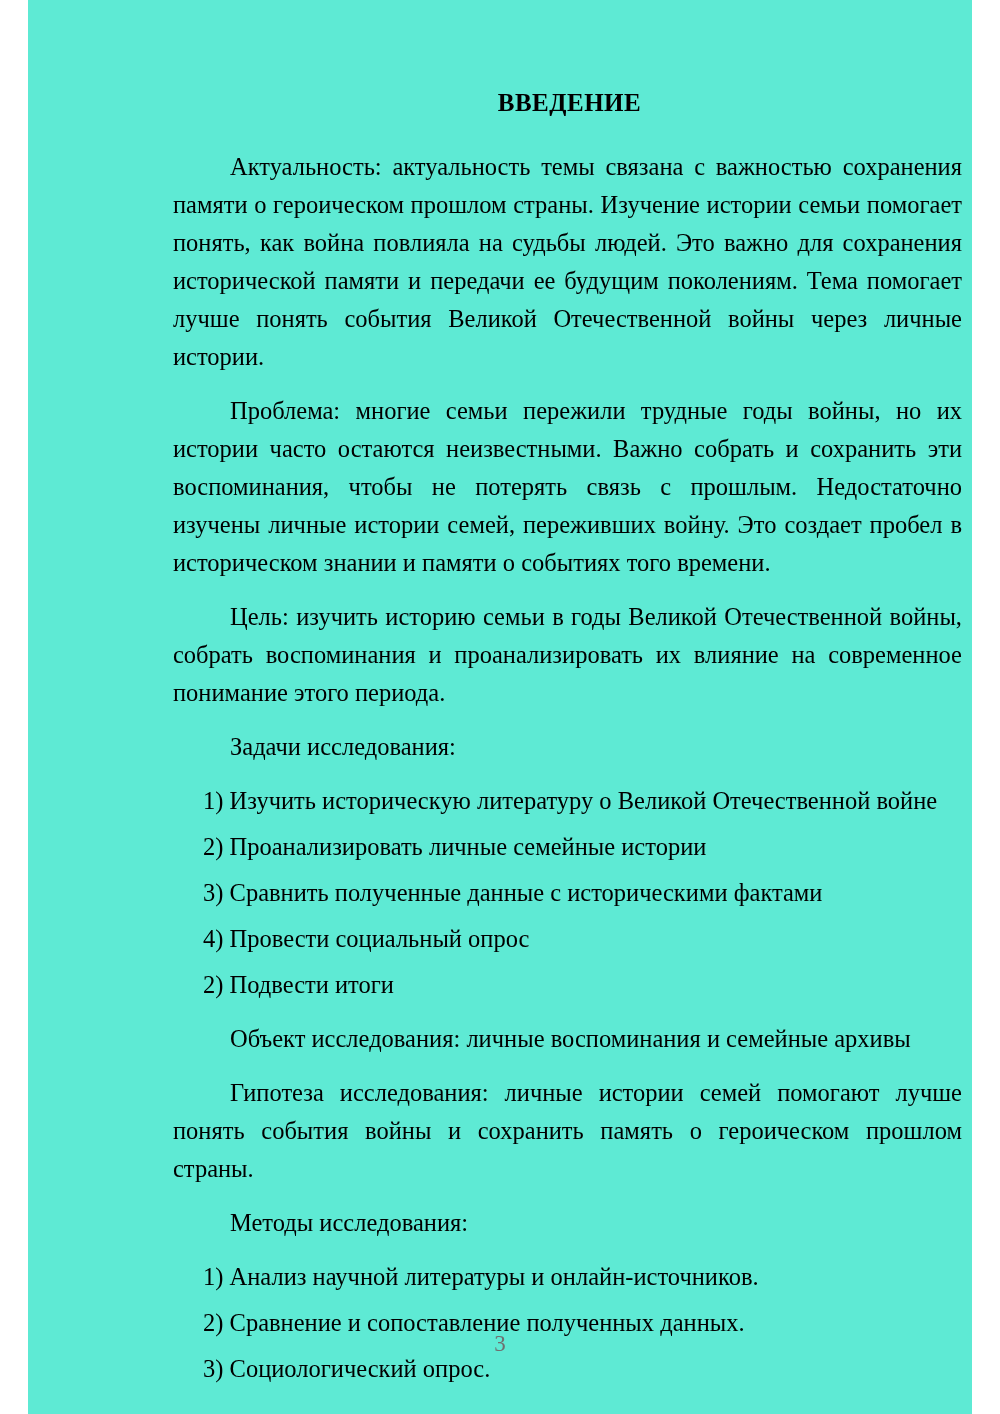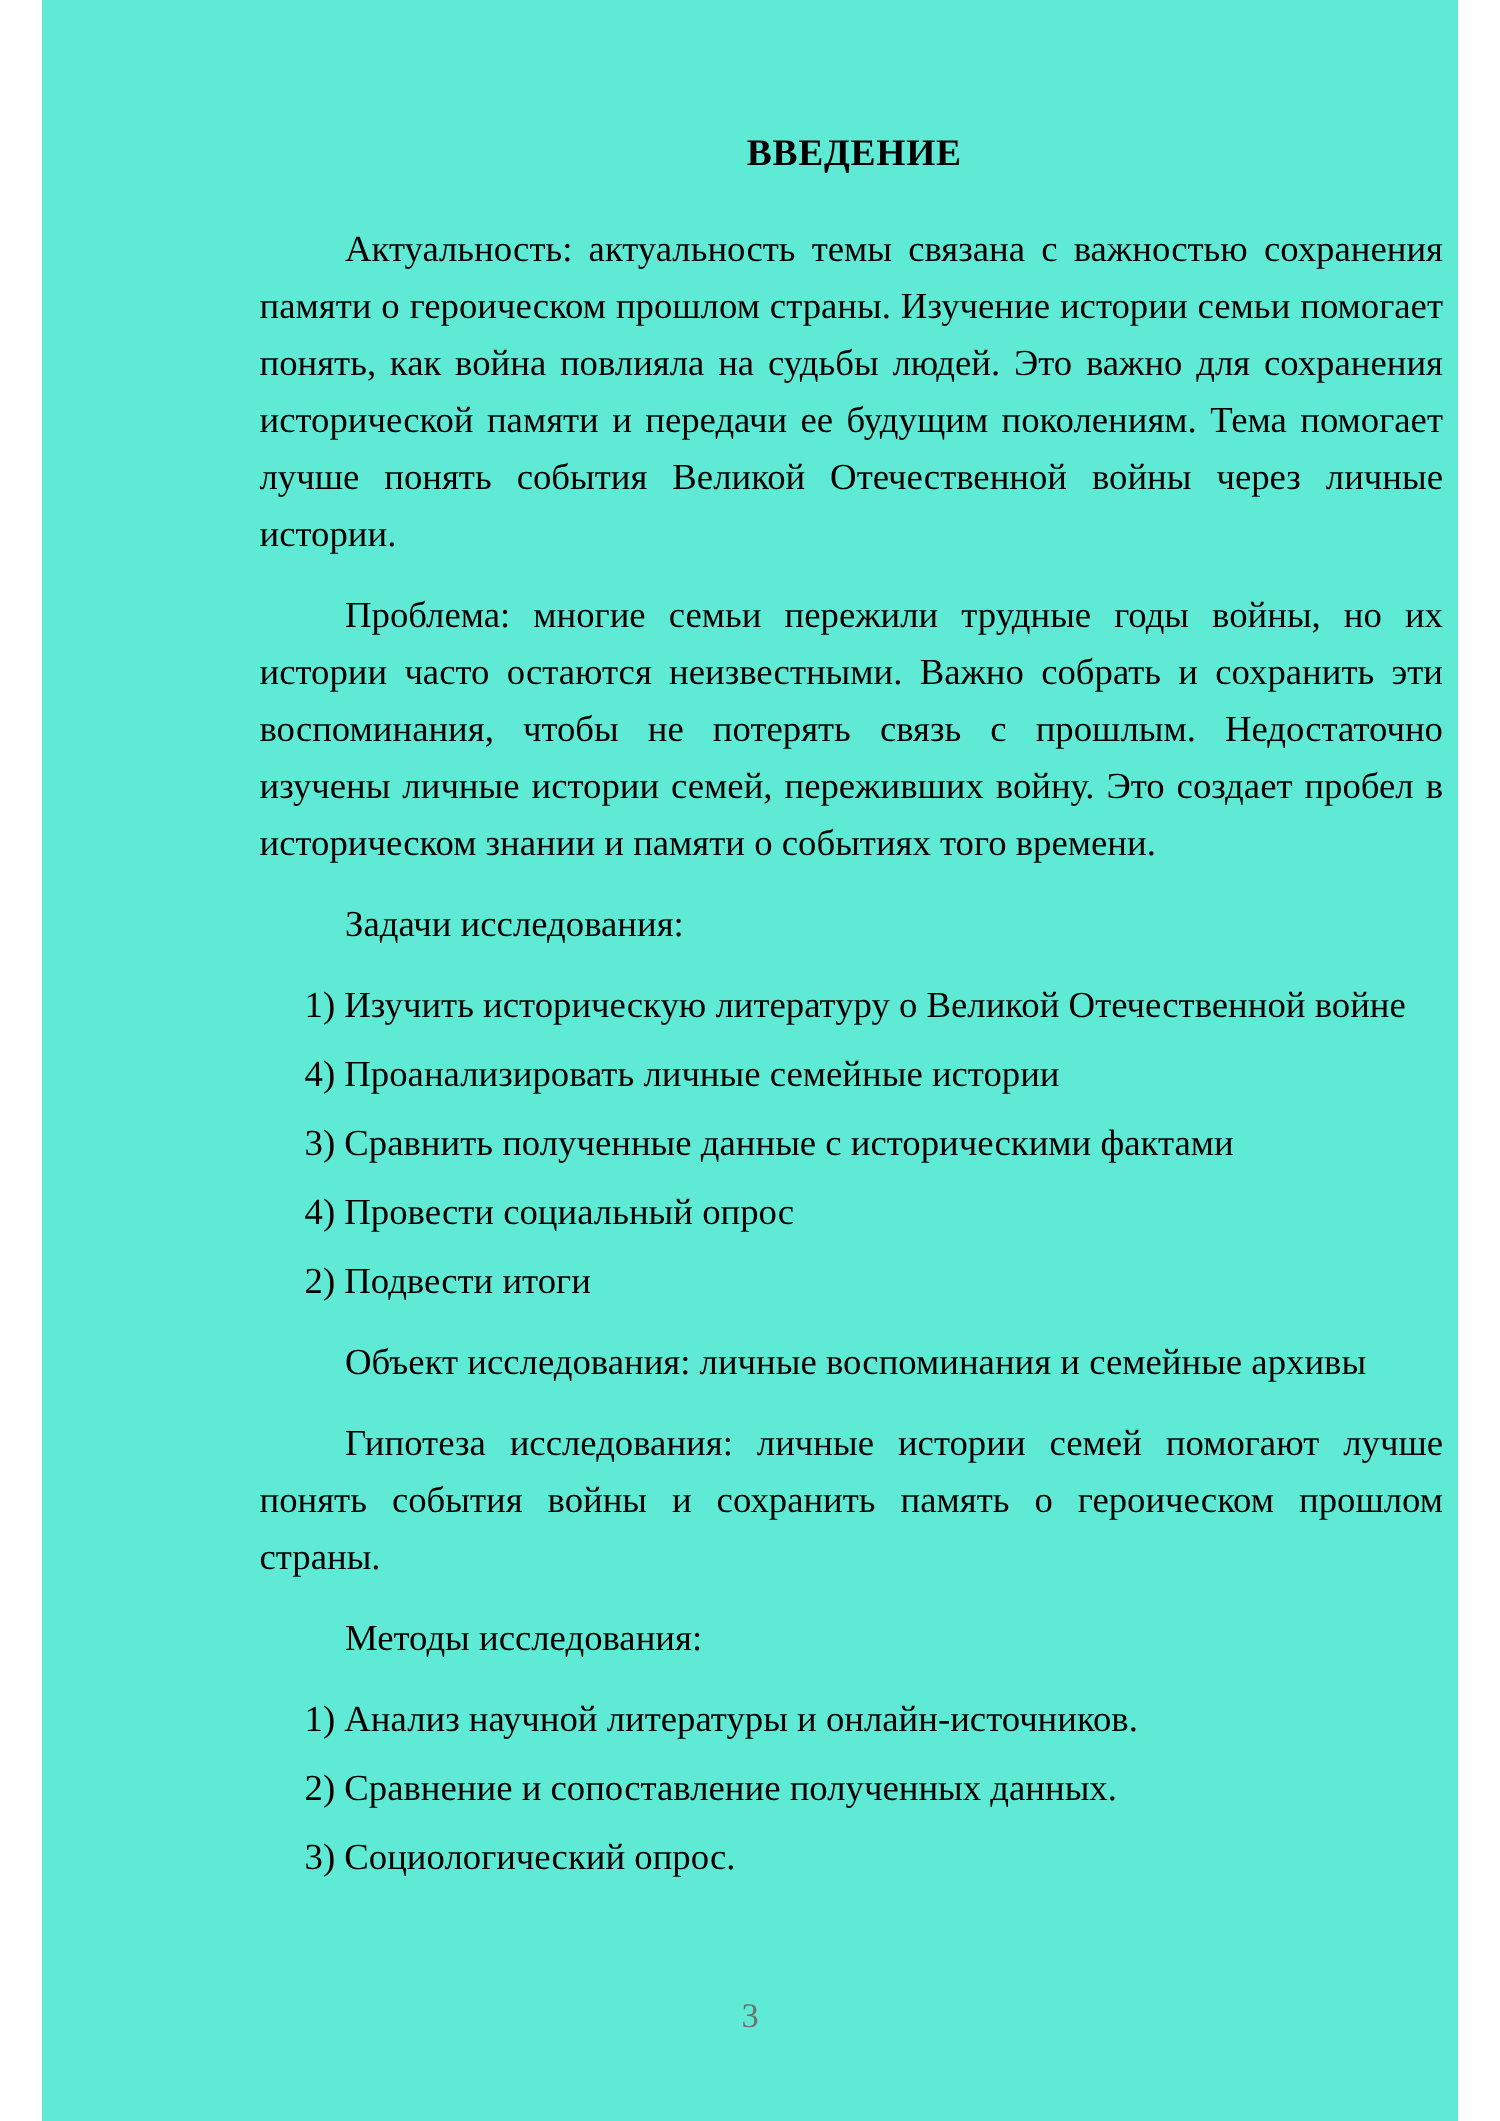--- a/index.html
+++ b/index.html
@@ -91,26 +91,27 @@
 <div class="page">
 
   <div class="content">
 
     <h1 class="doc-heading">ВВЕДЕНИЕ</h1>
 
     <p class="para">Актуальность: актуальность темы связана с важностью сохранения памяти о героическом прошлом страны. Изучение истории семьи помогает понять, как война повлияла на судьбы людей. Это важно для сохранения исторической памяти и передачи ее будущим поколениям. Тема помогает лучше понять события Великой Отечественной войны через личные истории.</p>
 
     <p class="para">Проблема: многие семьи пережили трудные годы войны, но их истории часто остаются неизвестными. Важно собрать и сохранить эти воспоминания, чтобы не потерять связь с прошлым. Недостаточно изучены личные истории семей, переживших войну. Это создает пробел в историческом знании и памяти о событиях того времени.</p>
 
+    <p class="para">Цель: изучить историю семьи в годы Великой Отечественной войны, собрать воспоминания и проанализировать их влияние на современное понимание этого периода.</p>
 
     <p class="para short">Задачи исследования:</p>
 
     <div class="list-block">
       <p class="list-line">1) Изучить историческую литературу о Великой Отечественной войне</p>
-      <p class="list-line">4) Проанализировать личные семейные истории</p>
+      <p class="list-line">2) Проанализировать личные семейные истории</p>
       <p class="list-line">3) Сравнить полученные данные с историческими фактами</p>
       <p class="list-line">4) Провести социальный опрос</p>
       <p class="list-line">2) Подвести итоги</p>
     </div>
 
     <div class="spacer-sm"></div>
 
     <p class="para short">Объект исследования: личные воспоминания и семейные архивы</p>
 
 

